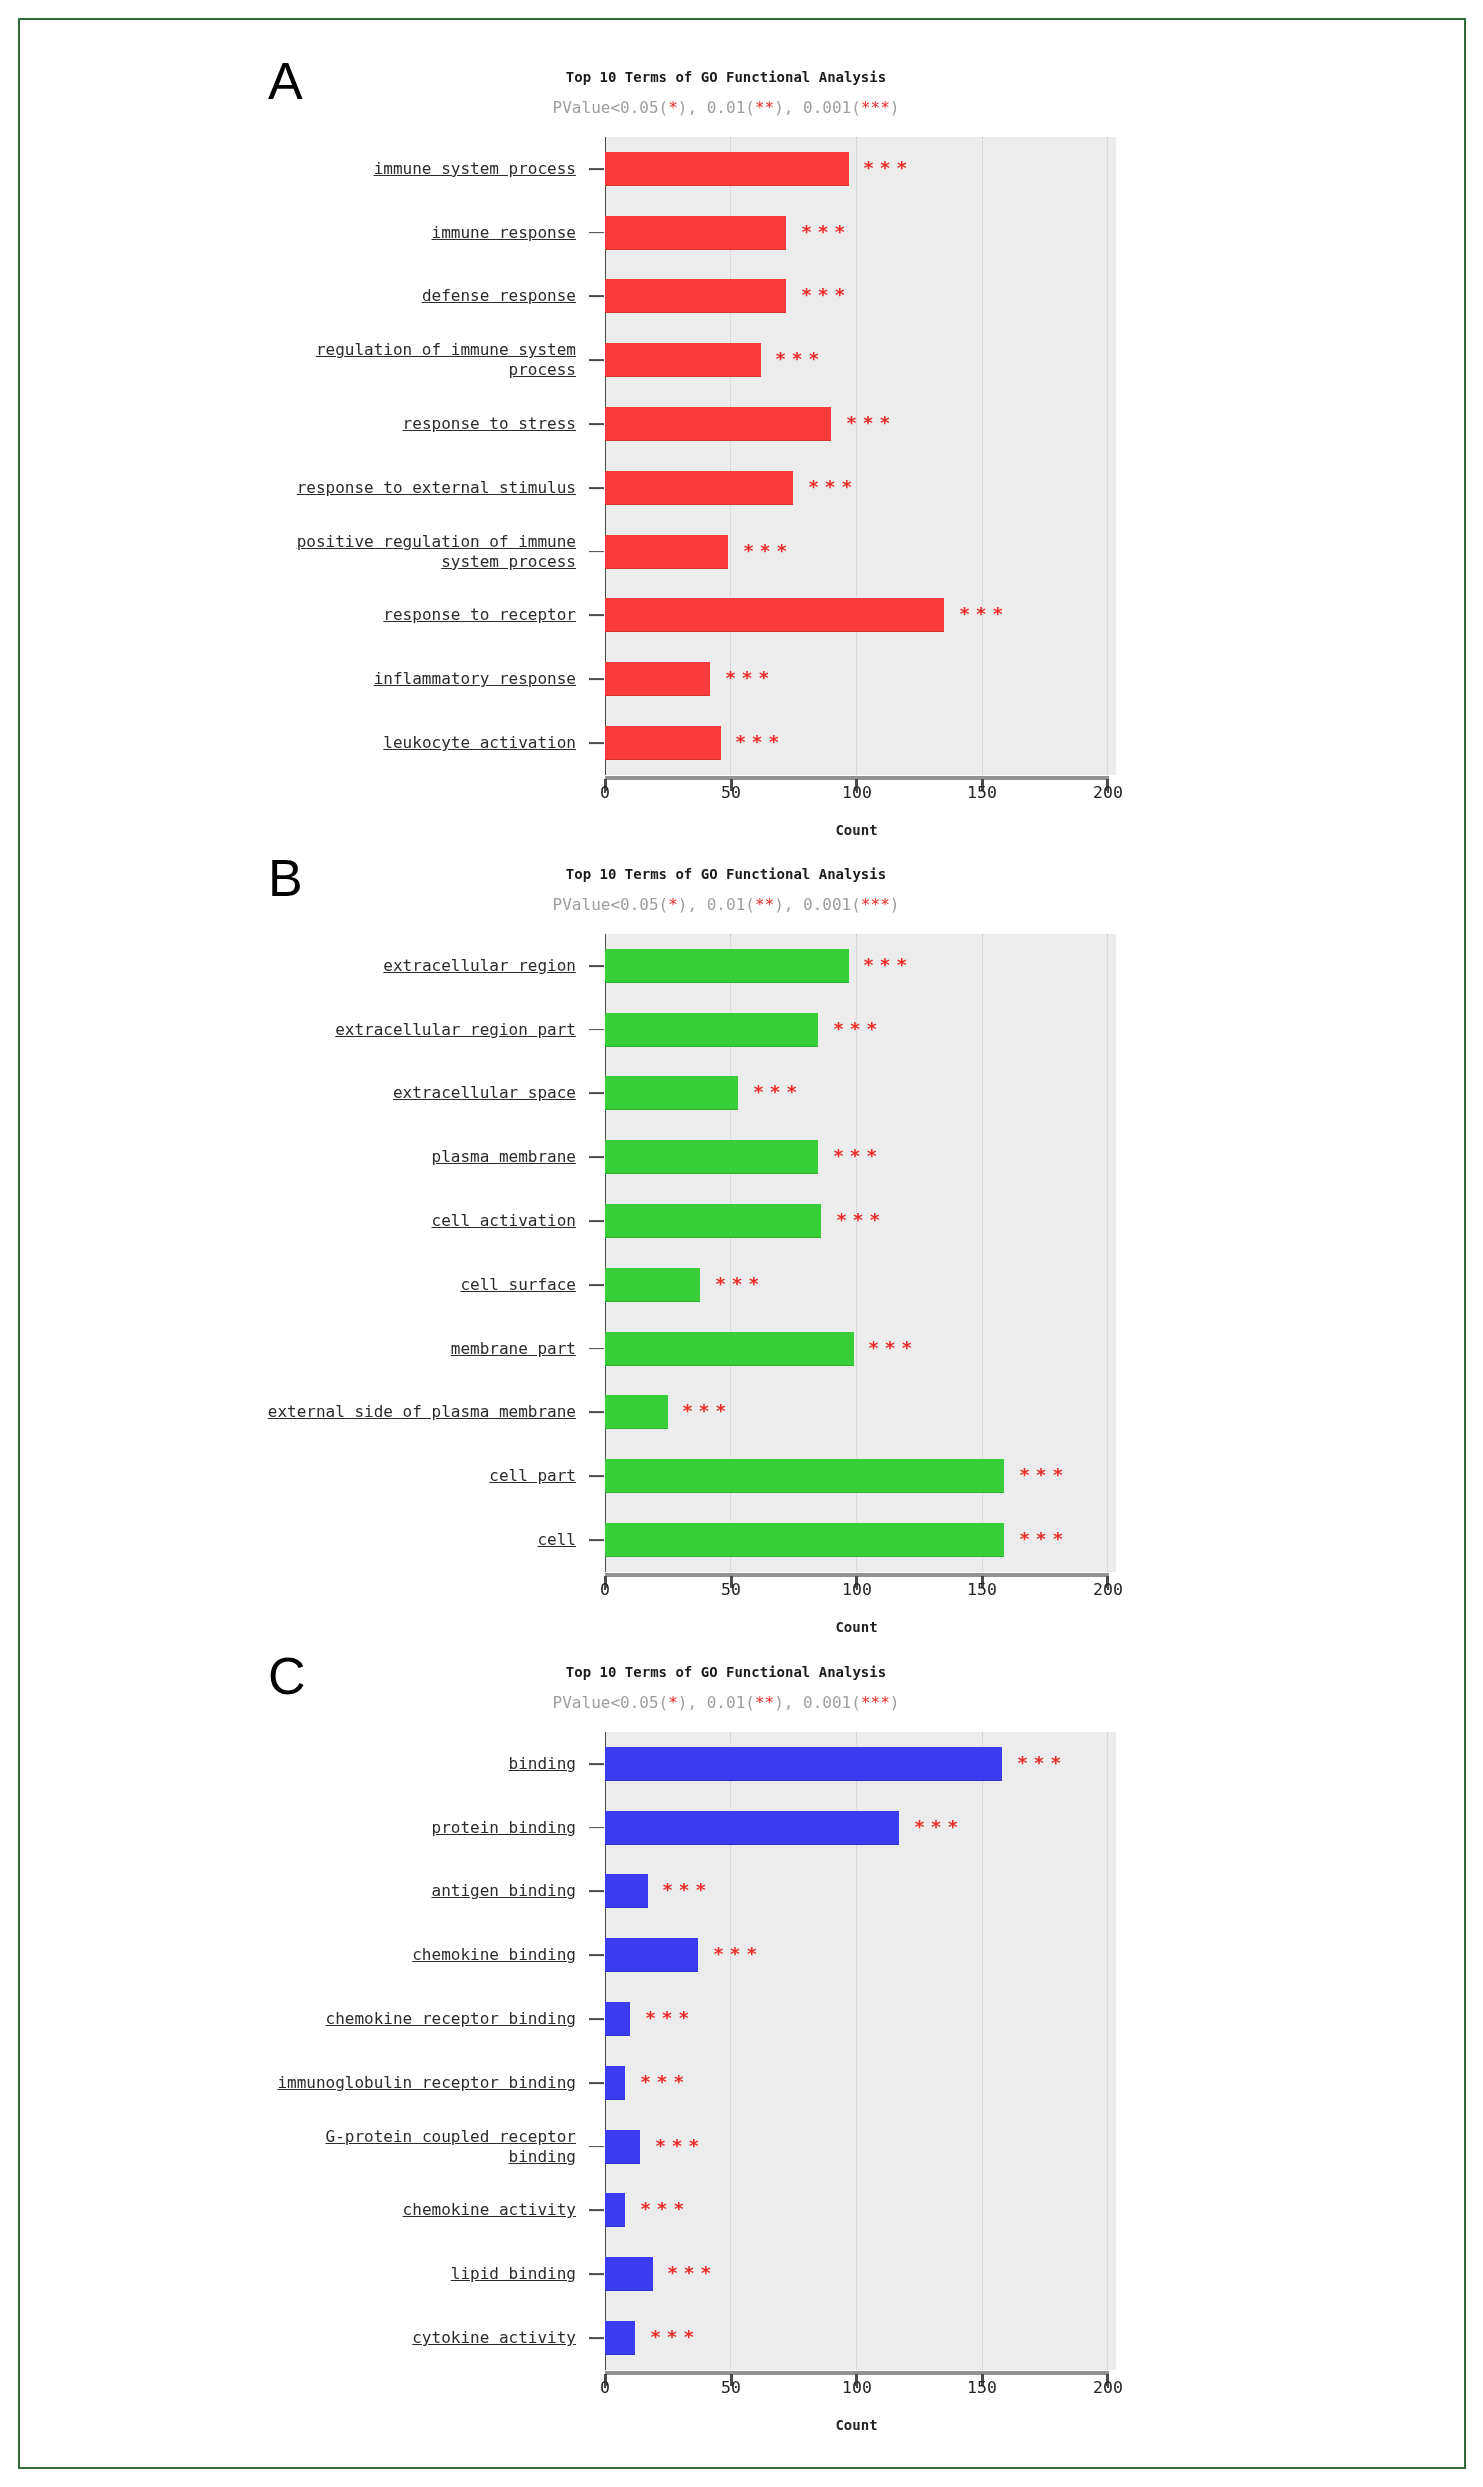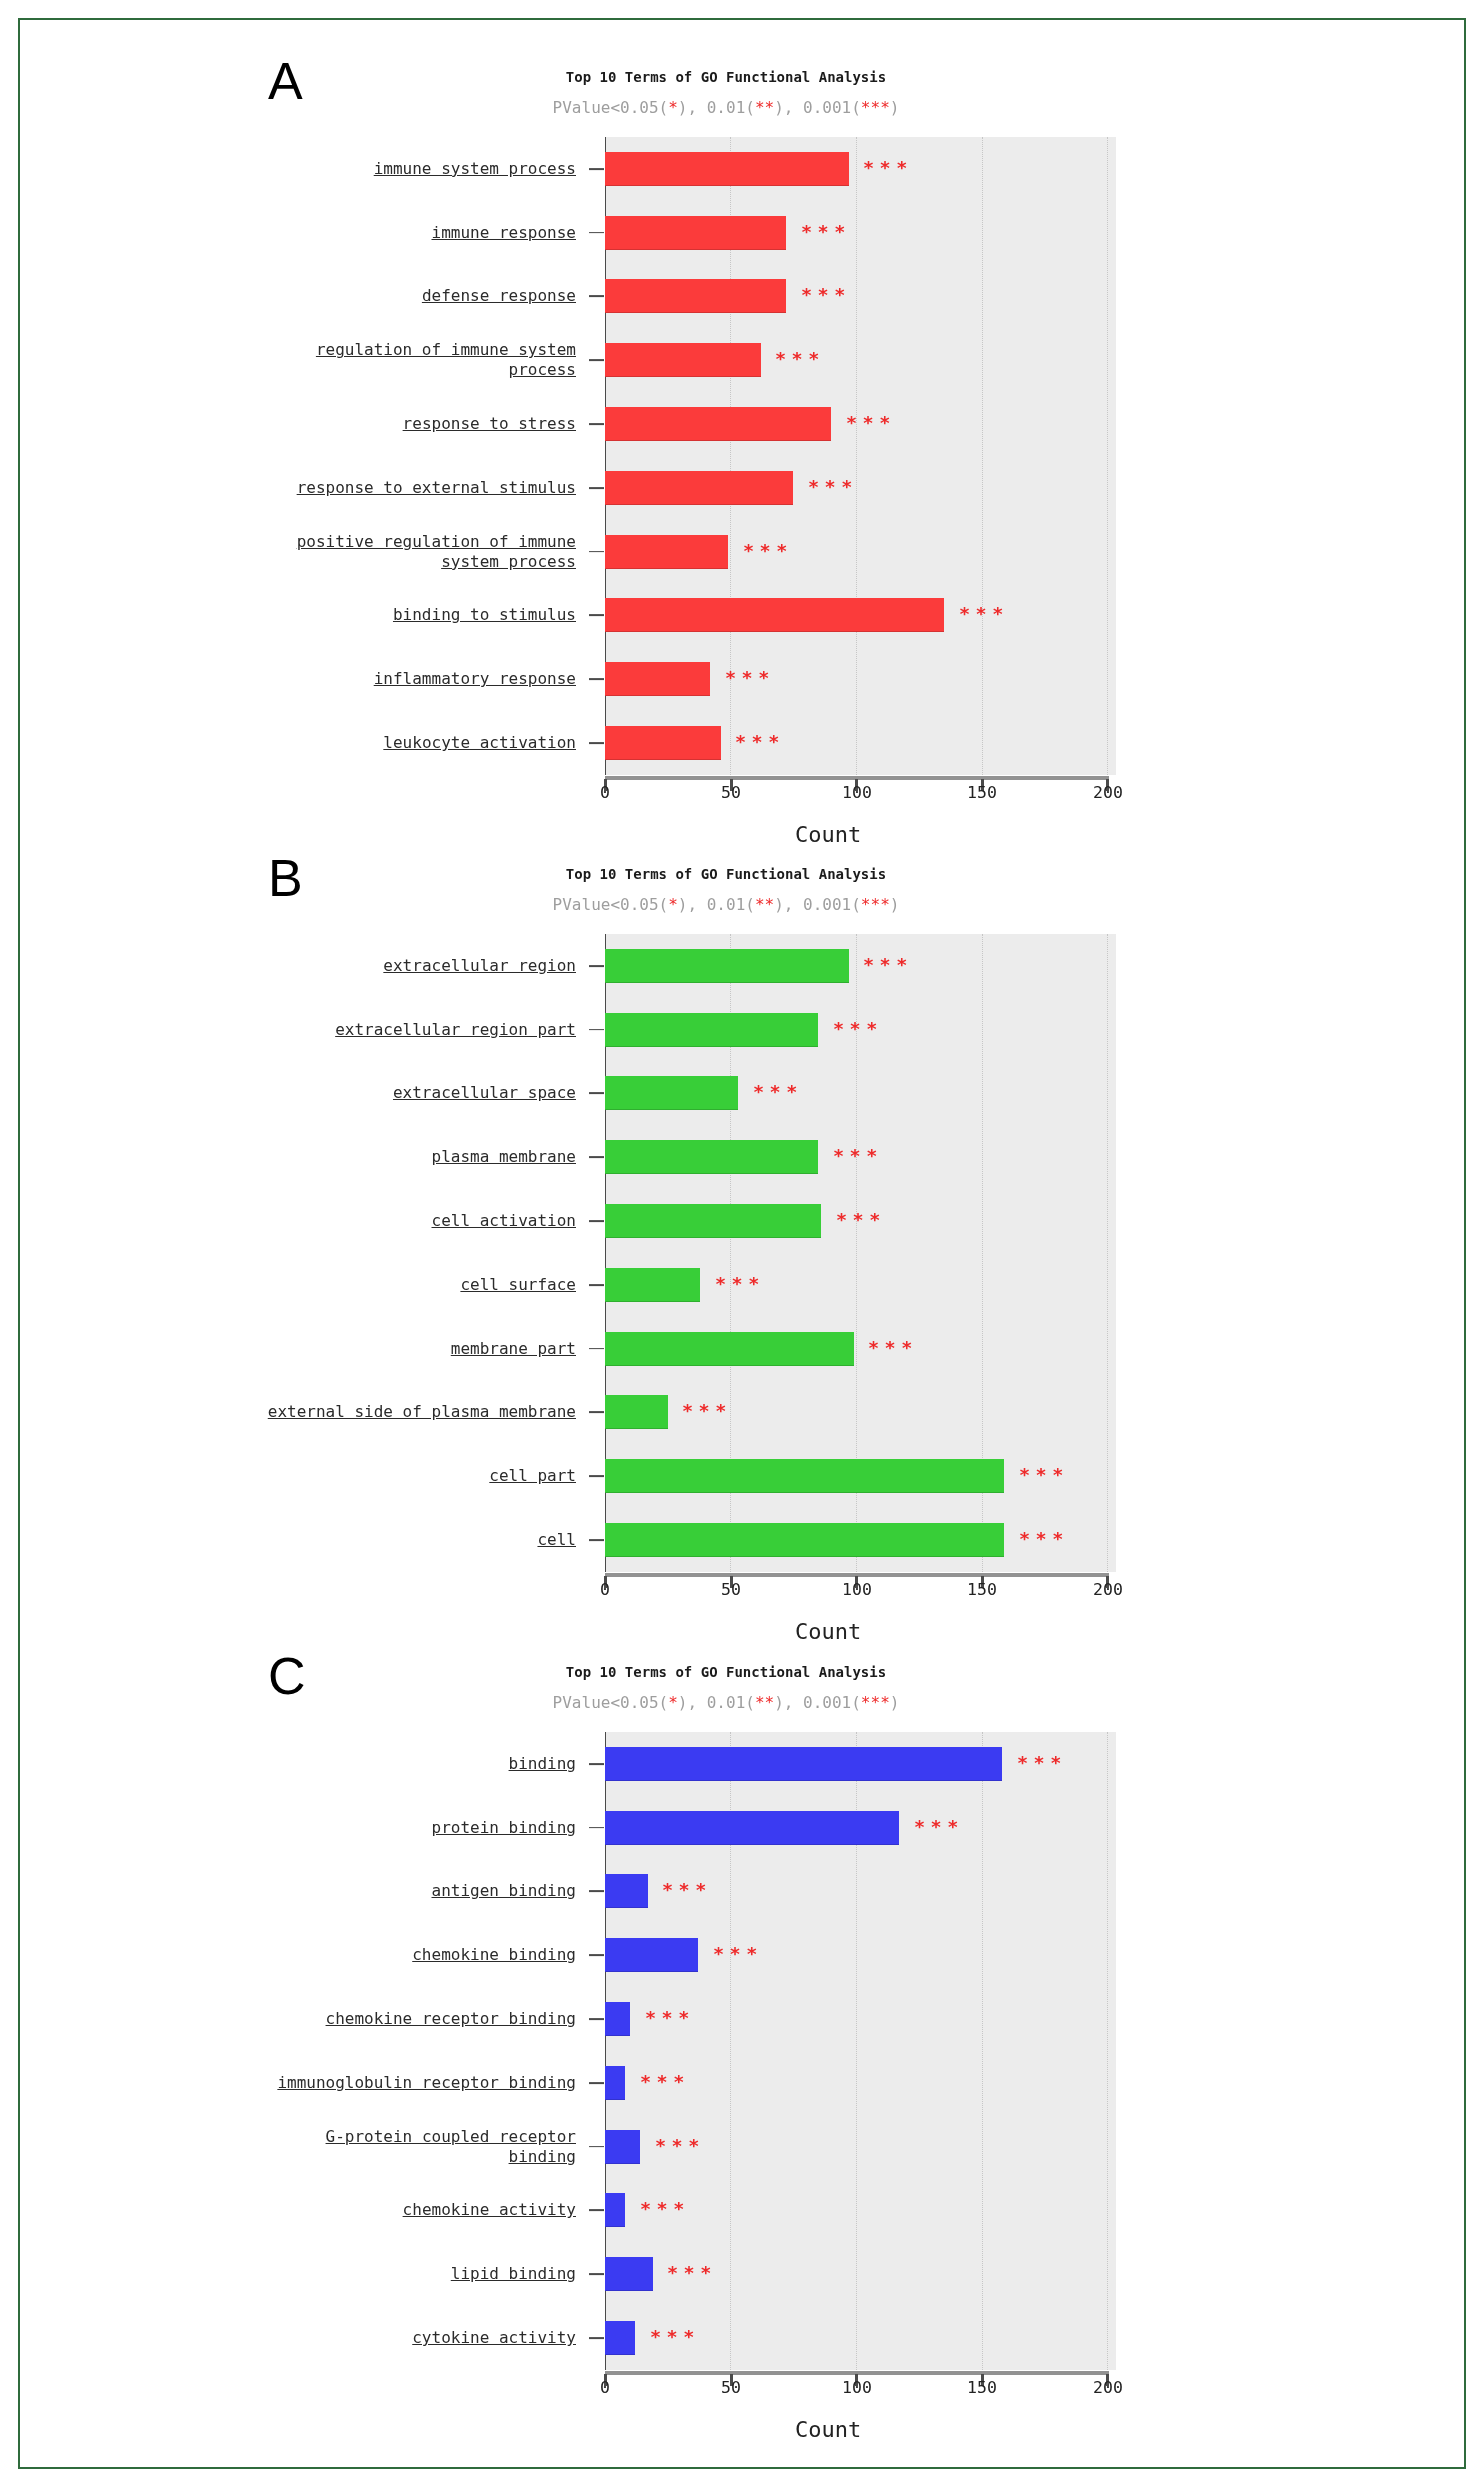--- a/index.html
+++ b/index.html
@@ -31,22 +31,22 @@
   .bar { position: absolute; left: 348px; top: 50%; transform: translateY(-50%); height: 34px;
          box-sizing: border-box; border-bottom: 1.8px solid rgba(0,0,0,0.15); }
   .stars { position: absolute; top: 50%; transform: translateY(-56%);
            font-size: 18.4px; font-weight: bold; color: #ee2b2b; letter-spacing: 5.5px;
            white-space: nowrap; }
   .x-axis-line { position: absolute; left: 605px; top: 739px; width: 504px; height: 3.7px;
                  background: #929292; }
   .x-tick-mark { position: absolute; top: 742px; width: 2.5px; height: 12.3px; background: #4a4a4a; }
   .x-tick-label { position: absolute; top: 746px; width: 74px; text-align: center;
                   font-size: 16.5px; color: #222; }
-  .x-axis-title { position: absolute; left: 795px; top: 785px; width: 123px; text-align: left;
-                  font-size: 22px; color: #222; }
+  .x-axis-title { position: absolute; left: 795px; top: 785px; width: 123px; text-align: center;
+                  font-size: 14px; color: #222; font-weight: bold; }
 </style>
 </head>
 <body>
 
 <div class="page">
   <div class="panels">
       <section class="panel" style="top: 37px;">
     <div class="panel-letter">A</div>
     <div class="chart-title">Top 10 Terms of GO Functional Analysis</div>
     <div class="chart-subtitle">PValue&lt;0.05(<span class="star-red">*</span>), 0.01(<span class="star-red">**</span>), 0.001(<span class="star-red">***</span>)</div>
@@ -93,21 +93,21 @@
     <div class="bar" style="width: 188px; background: rgb(251, 59, 59);"></div>
     <div class="stars" style="left: 551px;">***</div>
   </div>
           <div class="row">
     <div class="cat-label">positive regulation of immune system process</div>
     <div class="y-tick"></div>
     <div class="bar" style="width: 123px; background: rgb(251, 59, 59);"></div>
     <div class="stars" style="left: 486px;">***</div>
   </div>
           <div class="row">
-    <div class="cat-label">binding to stimulus</div>
+    <div class="cat-label">response to receptor</div>
     <div class="y-tick"></div>
     <div class="bar" style="width: 339px; background: rgb(251, 59, 59);"></div>
     <div class="stars" style="left: 702px;">***</div>
   </div>
           <div class="row">
     <div class="cat-label">inflammatory response</div>
     <div class="y-tick"></div>
     <div class="bar" style="width: 105px; background: rgb(251, 59, 59);"></div>
     <div class="stars" style="left: 468px;">***</div>
   </div>

